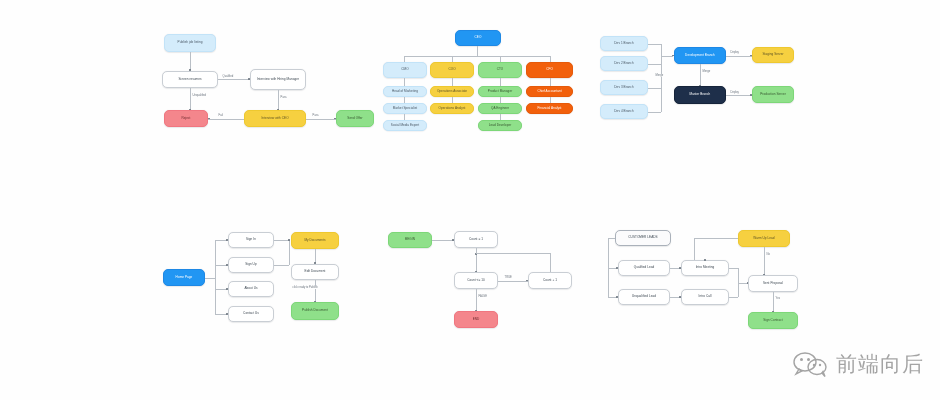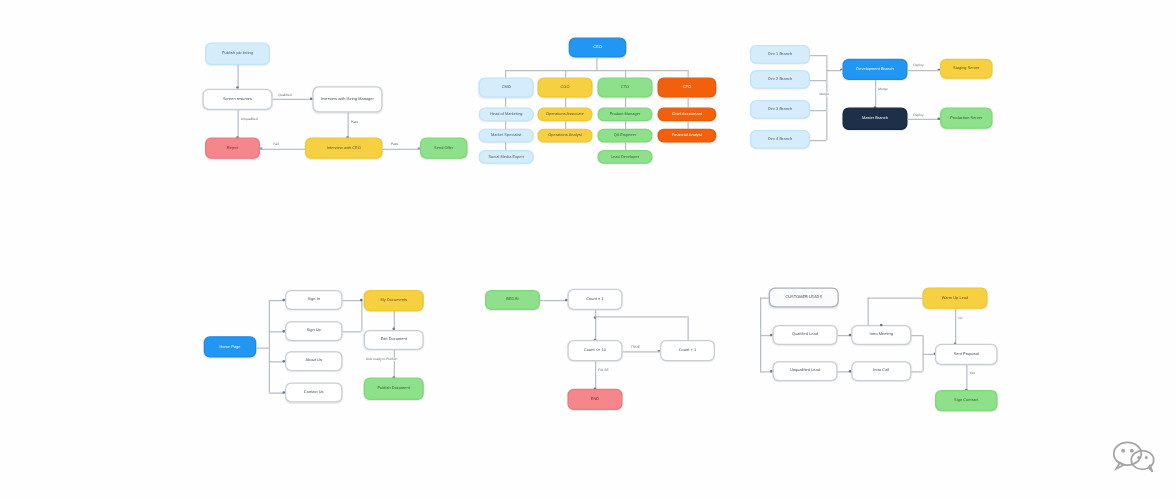--- a/index.html
+++ b/index.html
@@ -298,15 +298,16 @@
         <ellipse cx="12" cy="11" rx="11" ry="9" fill="none" stroke="#5b5b5b" stroke-width="1.4"></ellipse>
         <path d="M6 18 L3 23 L9 20 Z" fill="none" stroke="#5b5b5b" stroke-width="1.4"></path>
         <circle cx="8.5" cy="8.5" r="1.5" fill="#5b5b5b"></circle>
         <circle cx="15.5" cy="8.5" r="1.5" fill="#5b5b5b"></circle>
         <ellipse cx="24" cy="16" rx="9" ry="7.5" fill="none" stroke="#5b5b5b" stroke-width="1.4"></ellipse>
         <path d="M29 22 L32 25.5 L30 20.5 Z" fill="none" stroke="#5b5b5b" stroke-width="1.4"></path>
         <circle cx="21" cy="14" r="1.2" fill="#5b5b5b"></circle>
         <circle cx="27" cy="14" r="1.2" fill="#5b5b5b"></circle>
       </svg>
     </span>
+    <span class="wm-text">前端向后</span>
   </div>
 
 </div>
 
 </body></html>

